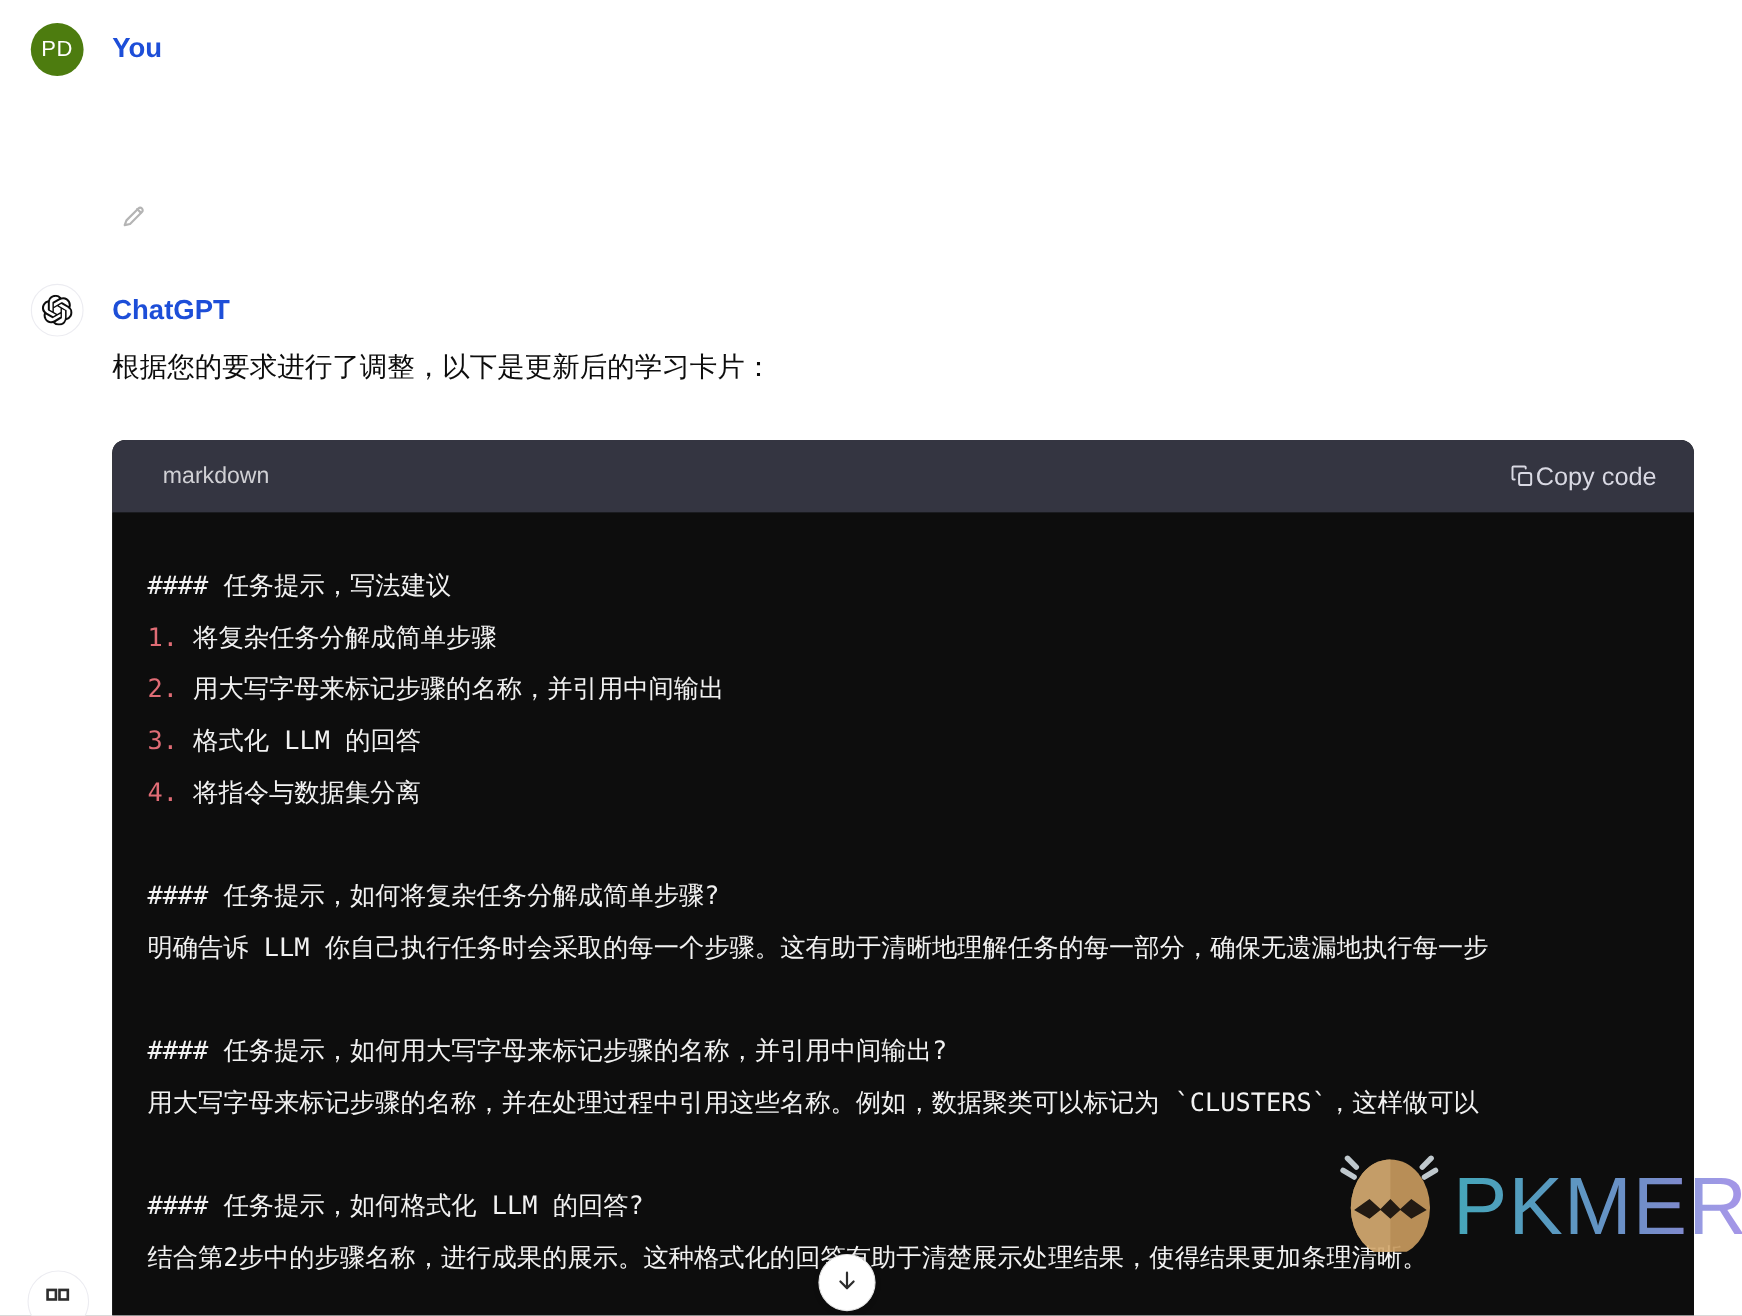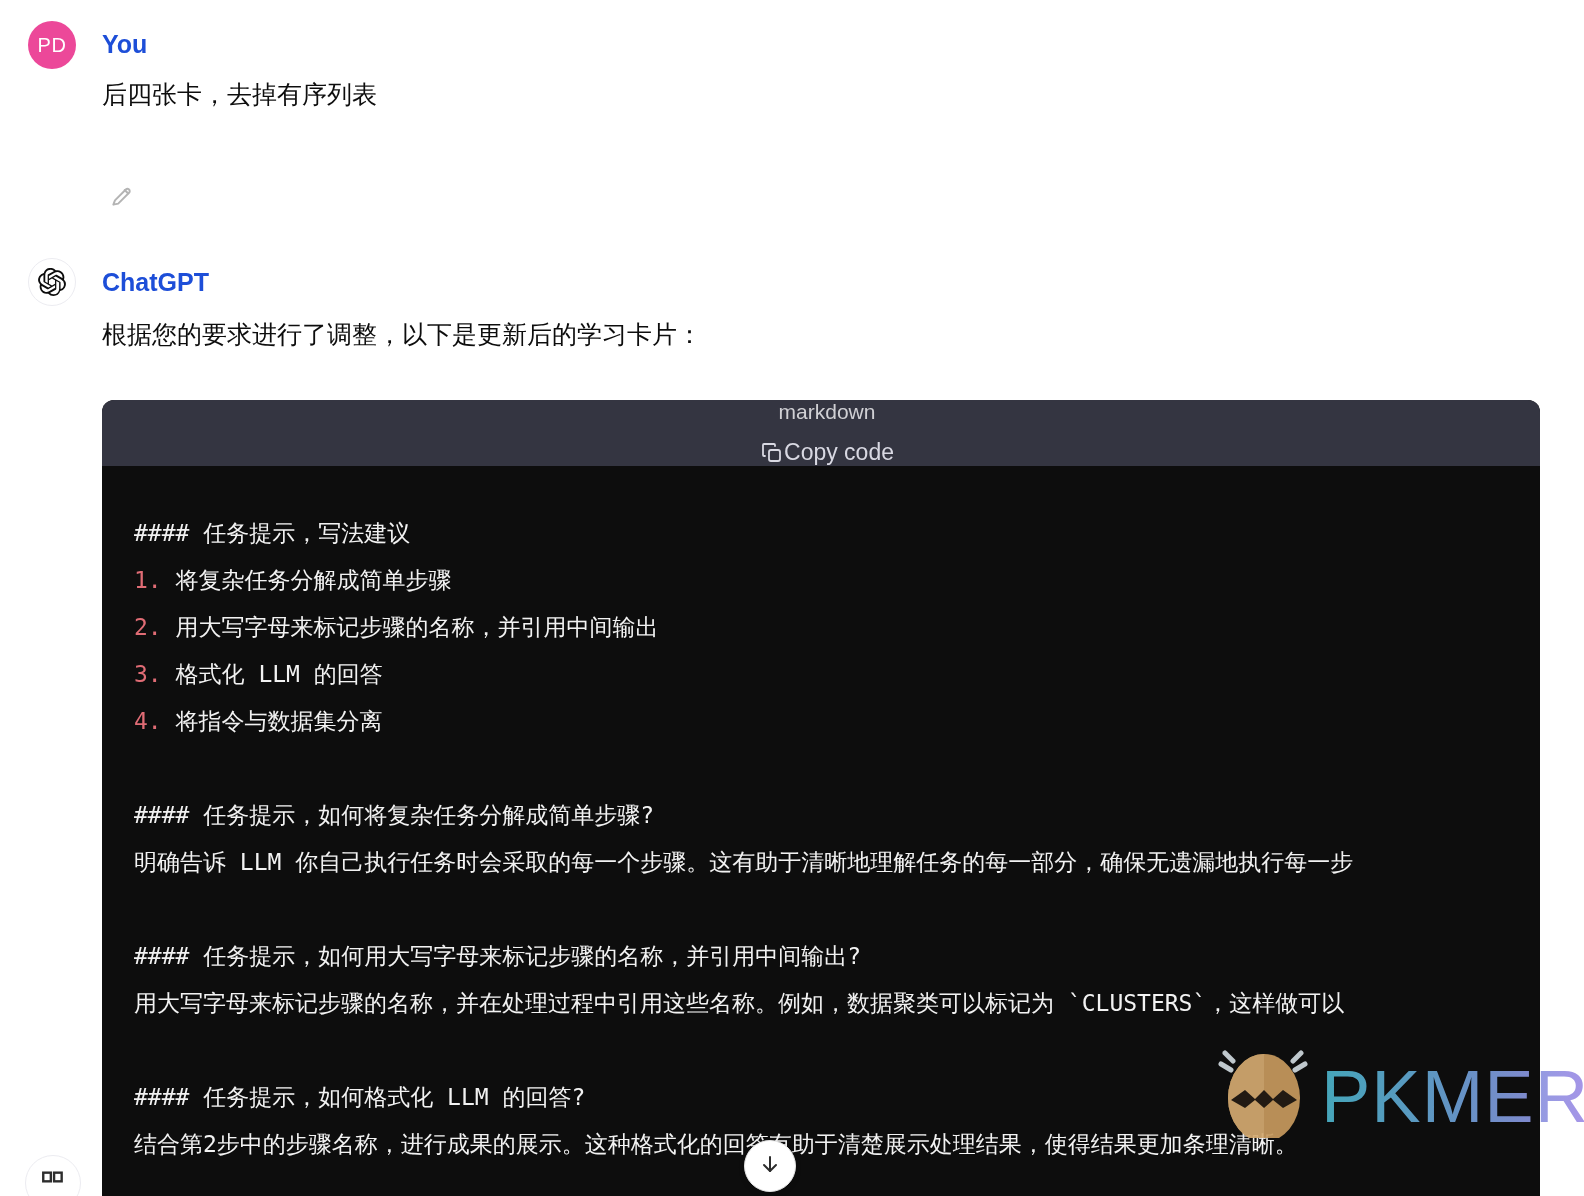--- a/index.html
+++ b/index.html
@@ -23,21 +23,21 @@
     width: 48px;
     height: 48px;
     border-radius: 50%;
     display: flex;
     align-items: center;
     justify-content: center;
     box-sizing: border-box;
   }
   .avatar-user {
     top: 21px;
-    background: #ec4899;
+    background: #4d7c0f;
     color: #ffffff;
     font-size: 20px;
     letter-spacing: 0.5px;
     font-weight: 400;
   }
   .avatar-assistant {
     top: 258px;
     background: #ffffff;
     border: 1px solid #ececf1;
   }
@@ -91,21 +91,20 @@
     background: #0d0d0d;
   }
   .code-header {
     height: 66px;
     background: #343541;
     display: flex;
     align-items: center;
     justify-content: space-between;
     padding: 0 34px 0 46px;
     box-sizing: border-box;
-    flex-direction: column;
   }
   .code-lang {
     color: #d0d0d4;
     font-size: 21px;
     font-family: "Liberation Sans", "DejaVu Sans", sans-serif;
   }
   .copy-code {
     display: flex;
     align-items: center;
     color: #d9d9e3;
@@ -188,21 +187,20 @@
 
 <div id="user-turn">
 
   <div class="avatar avatar-user">
     <span>PD</span>
   </div>
 
   <div id="user-name" class="author-name">You</div>
 
   <div id="user-text">
-    <div class="msg-line">后四张卡，去掉有序列表</div>
   </div>
 
   <div class="edit-button">
     <span>
       <svg width="26" height="26" viewBox="0 0 24 24" fill="none" stroke="#b4b4b4" stroke-width="1.8" stroke-linecap="round" stroke-linejoin="round">
         <path d="M4 20l4.5-1 10-10a2.1 2.1 0 0 0-3-3l-10 10L4 20z"></path>
         <path d="M14.5 6.5l3 3"></path>
       </svg>
     </span>
   </div>

